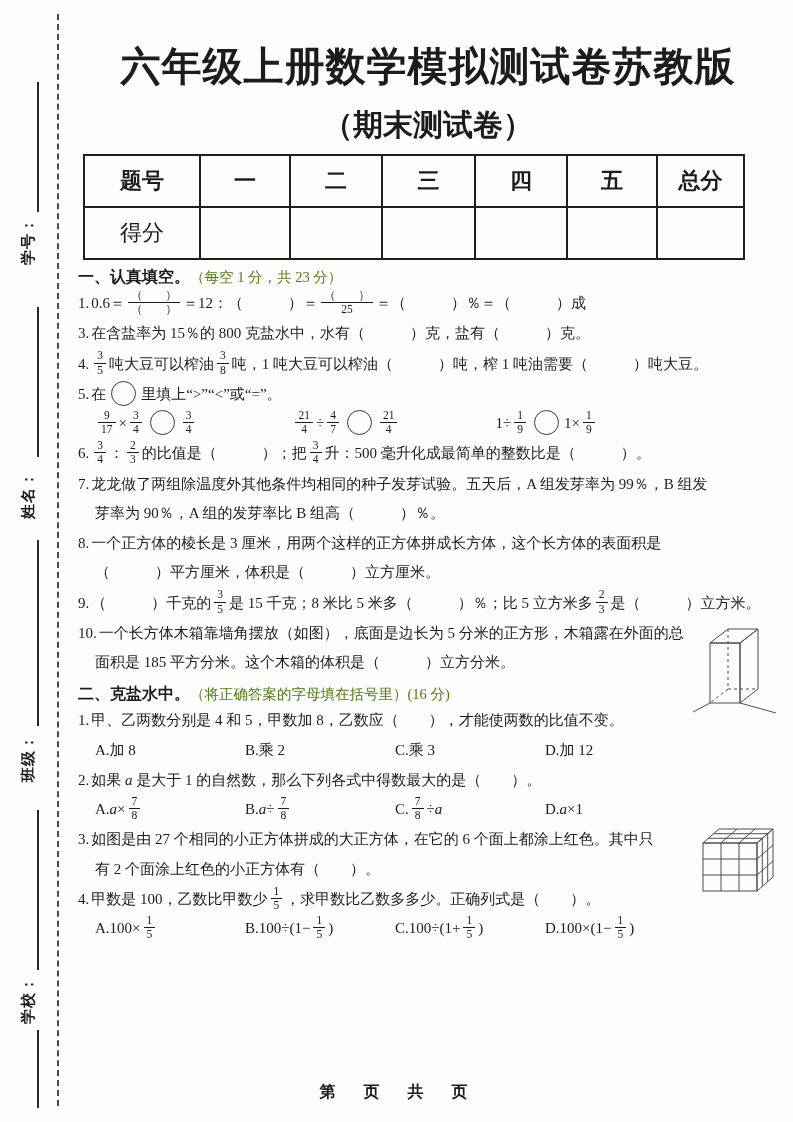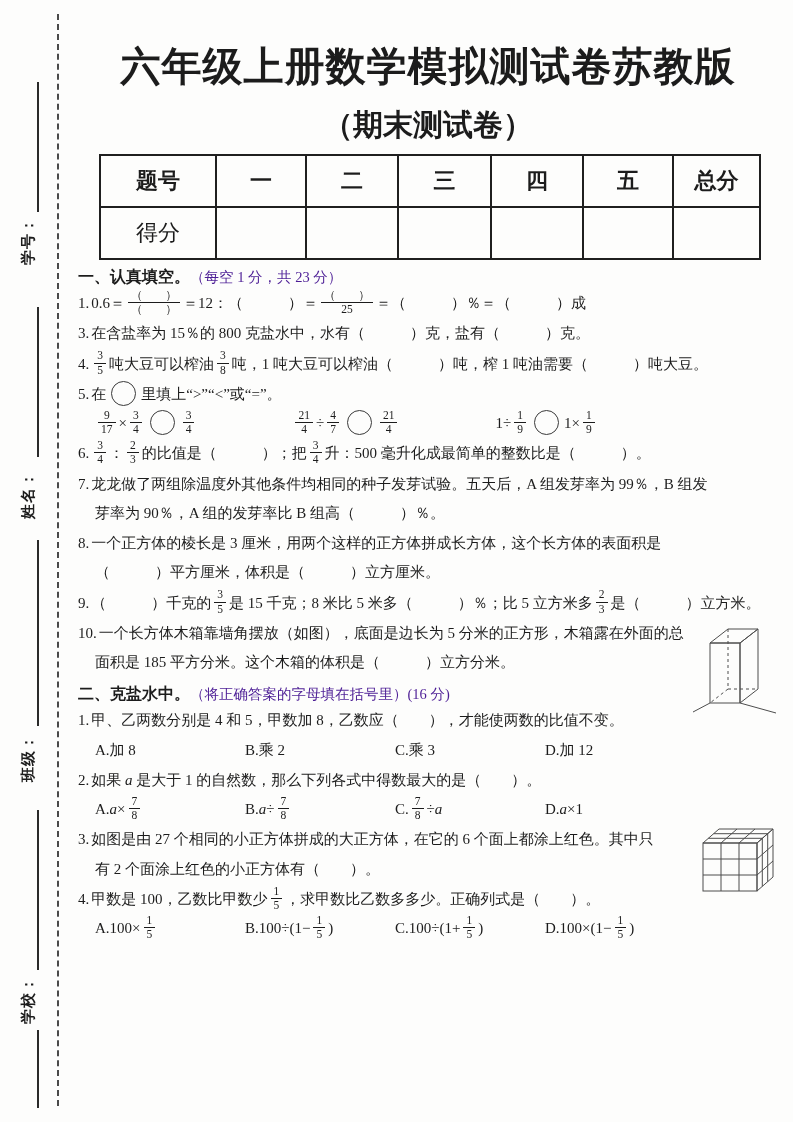--- a/index.html
+++ b/index.html
@@ -24,29 +24,29 @@
   }
   .subtitle{
     text-align:center;margin-top:14px;font-size:30px;font-weight:bold;
     font-family:"Liberation Sans","DejaVu Sans",sans-serif;
   }
   .meta{
     text-align:right;margin:16px 26px 0 0;font-size:17px;font-weight:bold;
     font-family:"Liberation Sans","DejaVu Sans",sans-serif;
   }
   
-  table.score{border-collapse:collapse;margin:8px 0 0 21px;width:662px;table-layout:fixed;border-radius:21px;}
+  table.score{border-collapse:collapse;margin:8px 0 0 5px;width:662px;table-layout:fixed;border-radius:21px;}
   table.score td{
     border:2px solid #1f1f1f;text-align:center;font-size:22px;height:48px;
     font-family:"Liberation Sans","DejaVu Sans",sans-serif;
   }
   table.score tr:first-child td{font-weight:600;}
   
   .sec-h{margin-top:7px;font-size:16px;font-weight:bold;}
-  .sec-h .note{font-weight:normal;color:#4c1d95;font-size:14.5px;}
+  .sec-h .note{font-weight:normal;color:#4d7c0f;font-size:14.5px;}
   .q{font-size:15px;line-height:1.95;padding-left:17px;text-indent:-17px;margin-top:1px;}
   .q .qnum{margin-right:2px;}
   .q i{font-family:"Liberation Serif",serif;font-style:italic;}
   .frac{
     display:inline-block;vertical-align:middle;text-align:center;
     font-size:11.5px;line-height:1.15;margin:0 3px;position:relative;top:-2px;text-indent:0;
   }
   .frac .num{display:block;padding:0 3px;}
   .frac .den{display:block;border-top:1px solid #1c1c1c;padding:0 3px;}
   .cmp-circle{
@@ -172,14 +172,15 @@
     </svg><span class="qnum">3.</span>如图是由 27 个相同的小正方体拼成的大正方体，在它的 6 个面上都涂上红色。其中只<br>有 2 个面涂上红色的小正方体有（　　）。</div>
         <div class="q"><span class="qnum">4.</span>甲数是 100，乙数比甲数少<span class="frac"><span class="num">1</span><span class="den">5</span></span>，求甲数比乙数多多少。正确列式是（　　）。<div class="opts">
             <span class="opt">A.100×<span class="frac"><span class="num">1</span><span class="den">5</span></span></span>
             <span class="opt">B.100÷(1−<span class="frac"><span class="num">1</span><span class="den">5</span></span>)</span>
             <span class="opt">C.100÷(1+<span class="frac"><span class="num">1</span><span class="den">5</span></span>)</span>
             <span class="opt">D.100×(1−<span class="frac"><span class="num">1</span><span class="den">5</span></span>)</span>
           </div></div>
       </div>
   </div>
 
+  <div class="footer">第　页　共　页</div>
 
 </div>
 
 </body></html>

